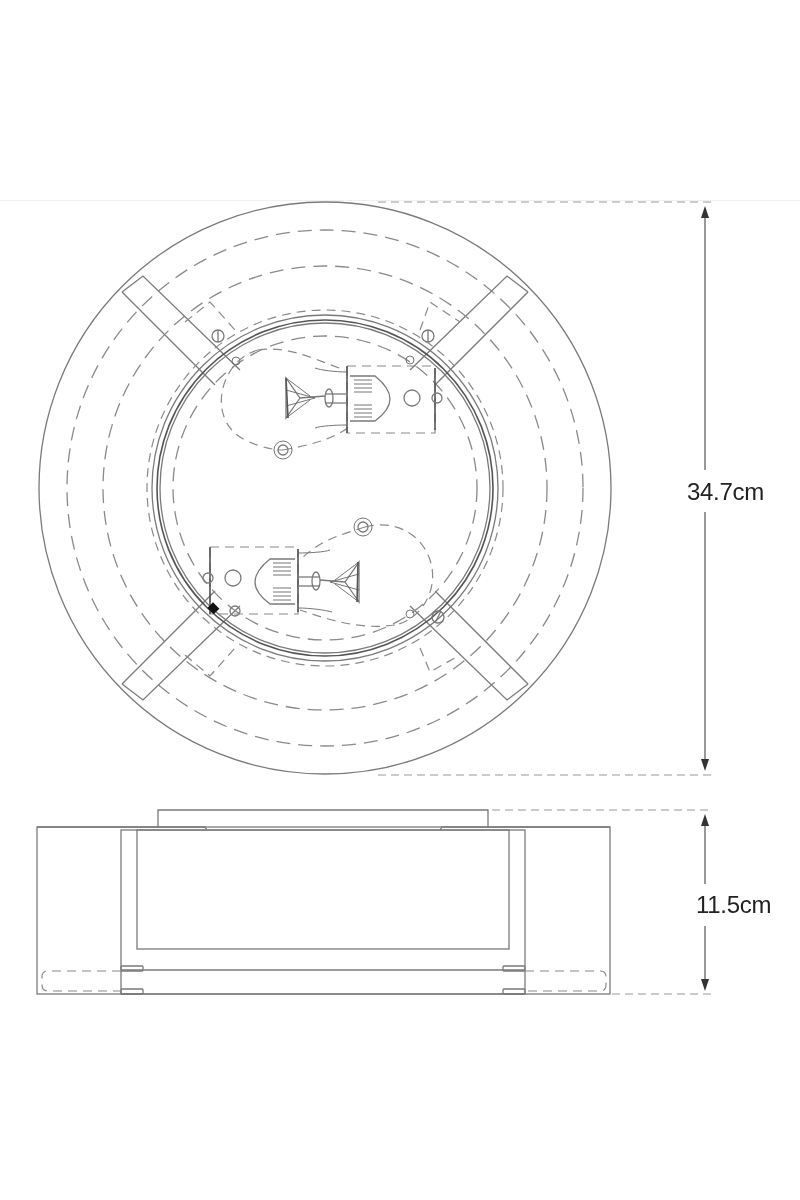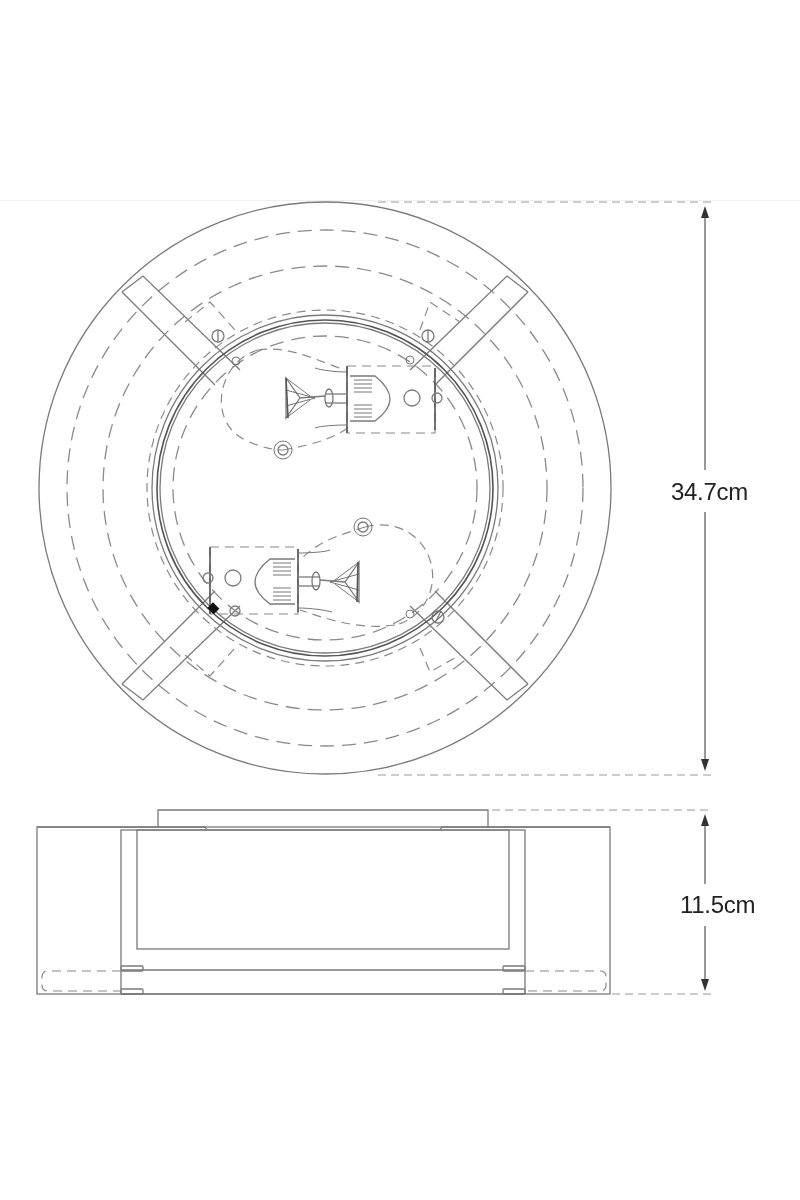--- a/index.html
+++ b/index.html
@@ -9,20 +9,21 @@
     .band-bottom { position: absolute; left: 0; top: 999px; width: 800px; height: 201px; background: #ffffff; }
     svg { position: absolute; left: 0; top: 0; }
     .label {
       position: absolute;
       font-family: "Liberation Sans", "DejaVu Sans", sans-serif;
       font-size: 24px;
       color: #222222;
       background: #ffffff;
       padding: 4px 0;
       letter-spacing: -0.3px;
+      margin-left: 16px;
     }
     .ln { fill: none; stroke: #7a7a7a; stroke-width: 1.3; }
     .lnd { fill: none; stroke: #555555; stroke-width: 1.6; }
     .dsh { fill: none; stroke: #8a8a8a; stroke-width: 1.3; stroke-dasharray: 14 8; }
     .dshs { fill: none; stroke: #8a8a8a; stroke-width: 1.2; stroke-dasharray: 9 6; }
     .dim { fill: none; stroke: #444444; stroke-width: 1.1; }
     .ext { fill: none; stroke: #999999; stroke-width: 1.2; stroke-dasharray: 8 5; }
     .thin { fill: none; stroke: #666666; stroke-width: 0.9; }
   </style>
 </head>

